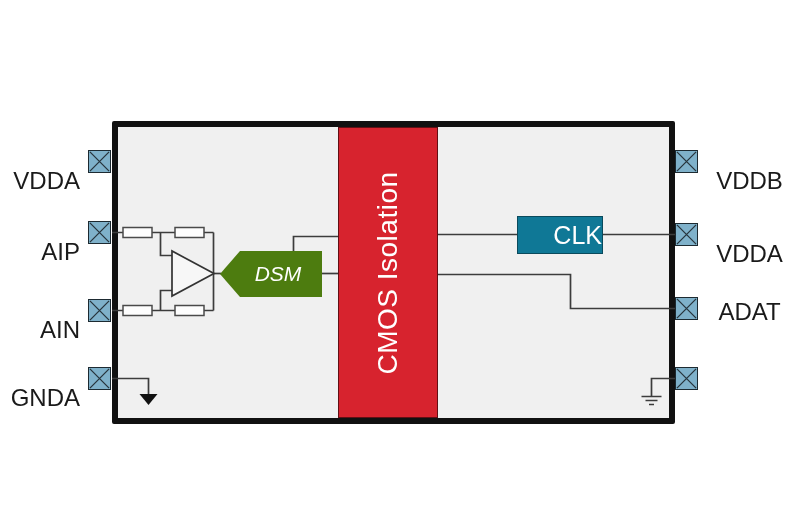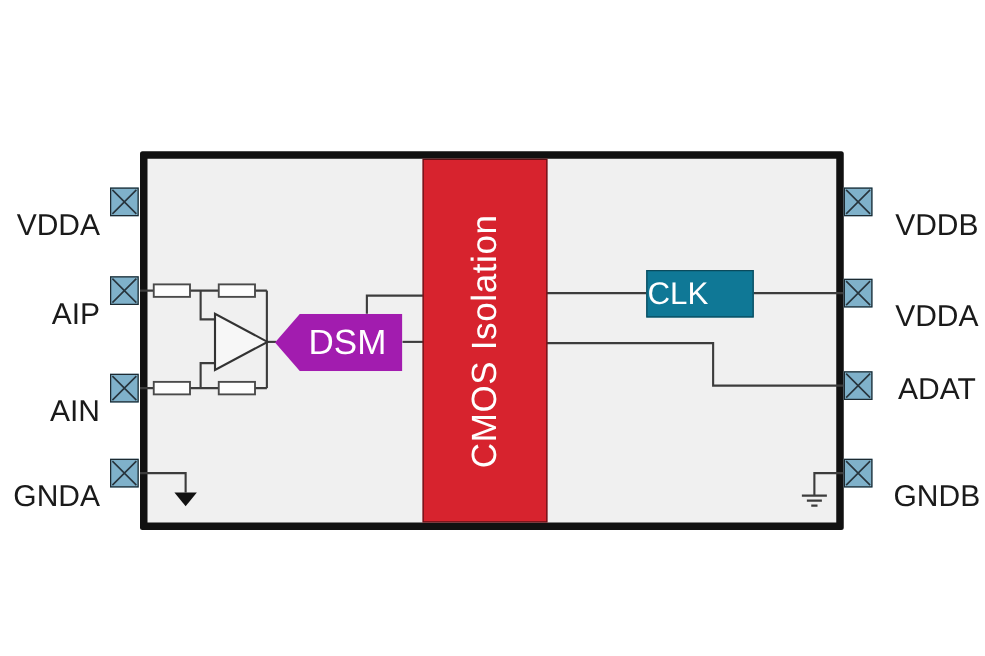--- a/index.html
+++ b/index.html
@@ -20,29 +20,29 @@
     display:flex; align-items:center; justify-content:center;
   }
   .iso-label {
     transform:rotate(-90deg); white-space:nowrap;
     color:#ffffff; font-size:28px; letter-spacing:0.5px;
   }
   
   .clk-block {
     position:absolute; left:517px; top:216px; width:86px; height:38px;
     box-sizing:border-box; background:#0F7896; border:1px solid #0A4A5C;
-    display:flex; align-items:center; justify-content:flex-start;
+    display:flex; align-items:center; justify-content:flex-end;
     color:#ffffff; font-size:25px;
   }
   .dsm-block {
     position:absolute; left:220px; top:251px; width:102px; height:46px;
-    background:#a21caf;
+    background:#4d7c0f;
     clip-path:polygon(0% 50%, 19.6% 0%, 100% 0%, 100% 100%, 19.6% 100%);
     display:flex; align-items:center; justify-content:center;
-    color:#ffffff; font-size:28px; padding-left:14px; box-sizing:border-box;
+    color:#ffffff; font-size:21px; padding-left:14px; box-sizing:border-box;font-style:italic;
   }
   
   .pin {
     position:absolute; width:23px; height:23px; box-sizing:border-box;
     background:#7FB1CA; border:1.5px solid #1D2A31;
   }
   .pin svg { display:block; width:100%; height:100%; }
   .pin-l { left:88px; }
   .pin-r { left:675px; }
   
@@ -141,15 +141,14 @@
   </div>
 
   <div class="plabel plabel-l" style="top:146px">VDDA</div>
   <div class="plabel plabel-l" style="top:217px">AIP</div>
   <div class="plabel plabel-l" style="top:363px">GNDA</div>
   <div class="plabel plabel-l" style="top:295px">AIN</div>
 
   <div class="plabel plabel-r" style="top:146px">VDDB</div>
   <div class="plabel plabel-r" style="top:219px">VDDA</div>
   <div class="plabel plabel-r" style="top:277px">ADAT</div>
-  <div class="plabel plabel-r" style="top:363px">GNDB</div>
 
 </div>
 
 </body></html>

